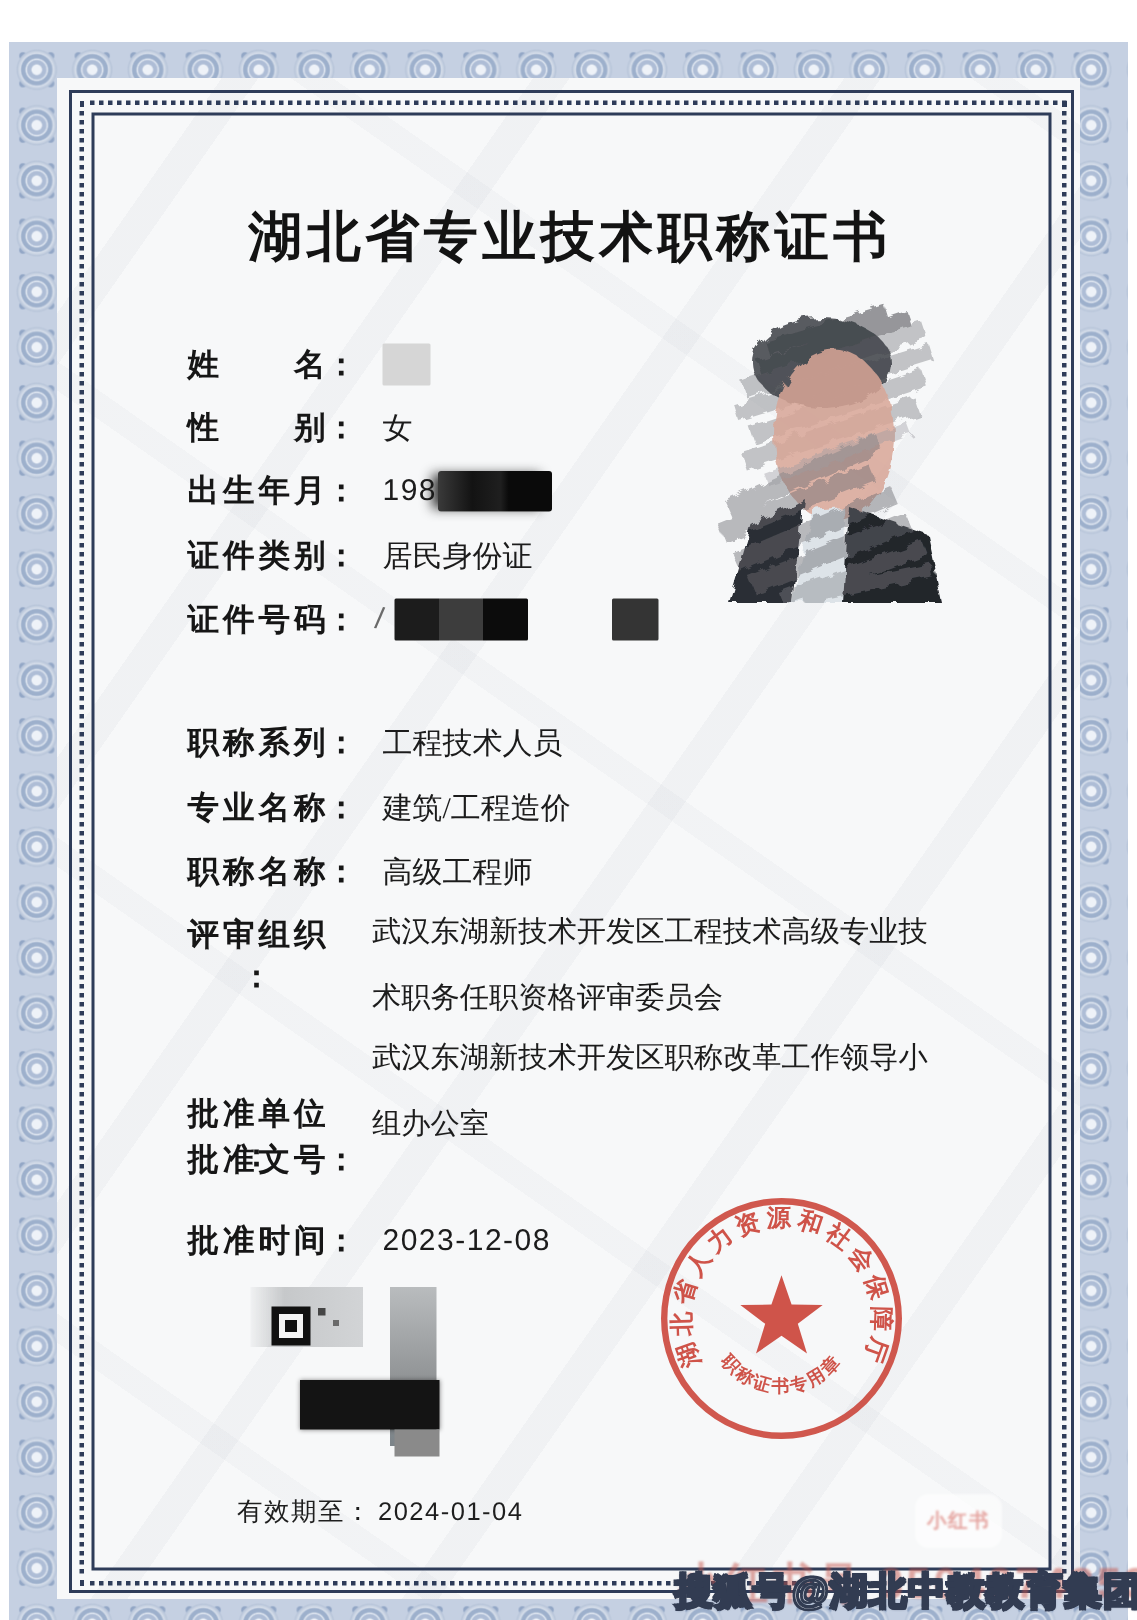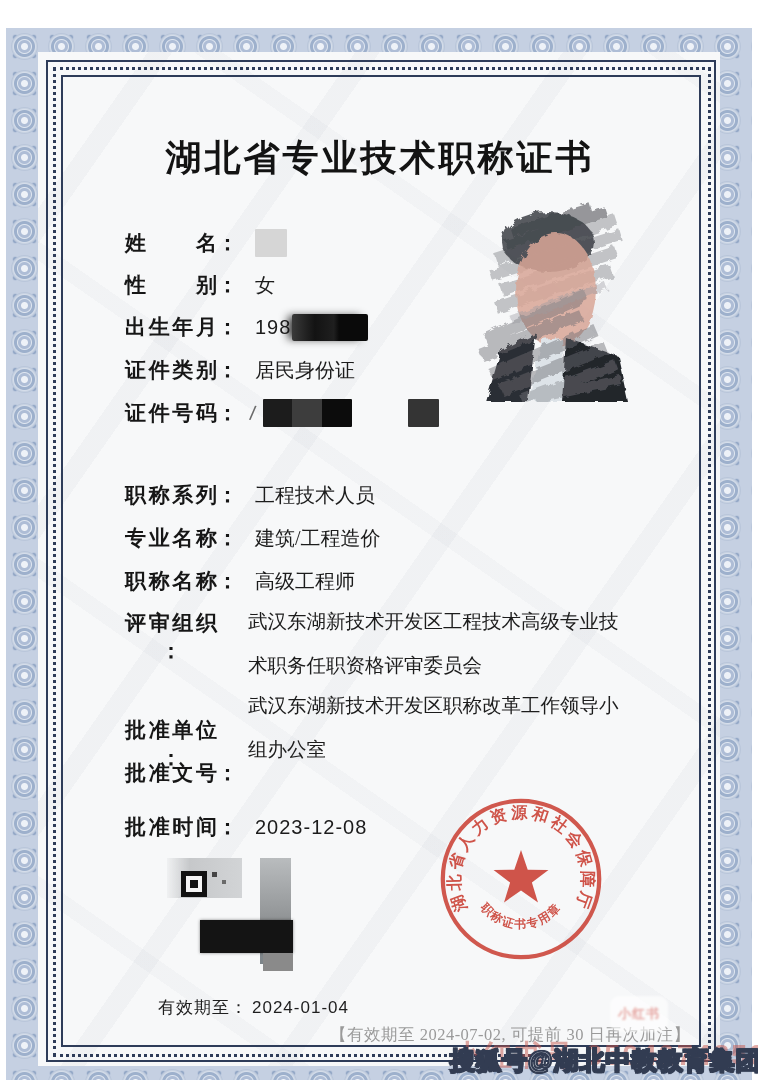--- a/index.html
+++ b/index.html
@@ -40,21 +40,21 @@
   .val{margin-left:17px;font-family:"Liberation Serif",serif;font-size:20px;color:#1c1c1c;white-space:nowrap;}
   .val.num{font-family:"Liberation Sans",sans-serif;font-size:20px;letter-spacing:1px;}
 
   .r0{top:228px;} .r1{top:270px;} .r2{top:312px;} .r3{top:355px;} .r4{top:398px;}
   .r5{top:480px;} .r6{top:523px;} .r7{top:566px;}
   .r10{top:758px;} .r11{top:812px;}
 
   .multirow{position:absolute;left:125px;width:575px;z-index:5;}
   .m8{top:600px;height:92px;} .m9{top:684px;height:92px;}
   .multirow .lblwrap{position:absolute;left:0;display:flex;align-items:center;height:30px;flex-direction:column;}
-  .m8 .lblwrap{top:9px;} .m9 .lblwrap{top:32px;}
+  .m8 .lblwrap{top:9px;} .m9 .lblwrap{top:44px;}
   .multirow .mval{position:absolute;left:123px;top:0;width:372px;
     font-family:"Liberation Serif",serif;font-size:19.5px;line-height:44px;color:#1c1c1c;
     word-break:break-all;}
 
   
   .box-grey{display:inline-block;width:32px;height:28px;background:#d6d6d6;margin-left:17px;border-radius:1px;}
   .box-birth{display:inline-block;width:76px;height:27px;margin-left:1px;border-radius:2px;
     background:linear-gradient(90deg,#3a3a3a,#131313 30%,#1f1f1f 55%,#0a0a0a 62%);
     box-shadow:-6px 0 8px -2px rgba(25,25,25,.85);vertical-align:middle;}
   .slash{margin-left:12px;font-size:20px;color:#6a6a6a;transform:rotate(8deg);}
@@ -225,21 +225,20 @@
     <div class="qr-grey-bot"></div>
   </div>
 
 
   <div class="printrow">
     <span>有效期至</span>
       <span>：</span>
     <span class="pval">2024-01-04</span>
   </div>
 
-  <div class="validity">【有效期至 2024-07-02, 可提前 30 日再次加注】</div>
 
   <div class="seal">
     <svg width="170" height="170" viewBox="0 0 200 200">
       <defs>
         <path id="sealTopArc" d="M 32.4,124.6 A 72 72 0 1 1 167.6,124.6" fill="none"></path>
         <path id="sealBotArc" d="M 52.5,133.3 A 58 58 0 0 0 147.5,133.3" fill="none"></path>
       </defs>
       <circle cx="100" cy="100" r="92" fill="none" stroke="#c8372b" stroke-width="5" opacity="0.9"></circle>
       <polygon fill="#c8372b" opacity="0.92" points="100,66 107.9,89.1 132.3,89.5 112.8,104.2 120,127.5 100,113.5 80,127.5 87.2,104.2 67.7,89.5 92.1,89.1"></polygon>
       <text font-size="19" font-weight="bold" fill="#c8372b" letter-spacing="4" opacity="0.92" font-family="Liberation Serif, serif">

